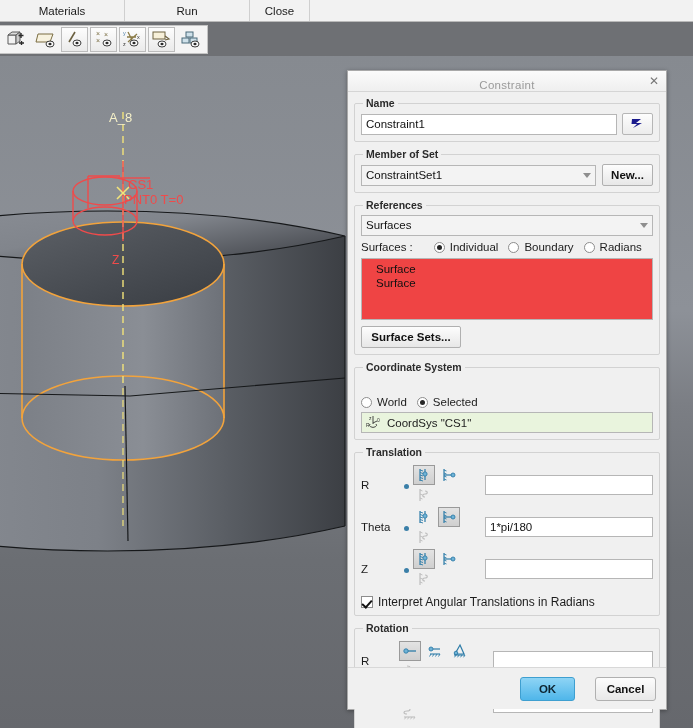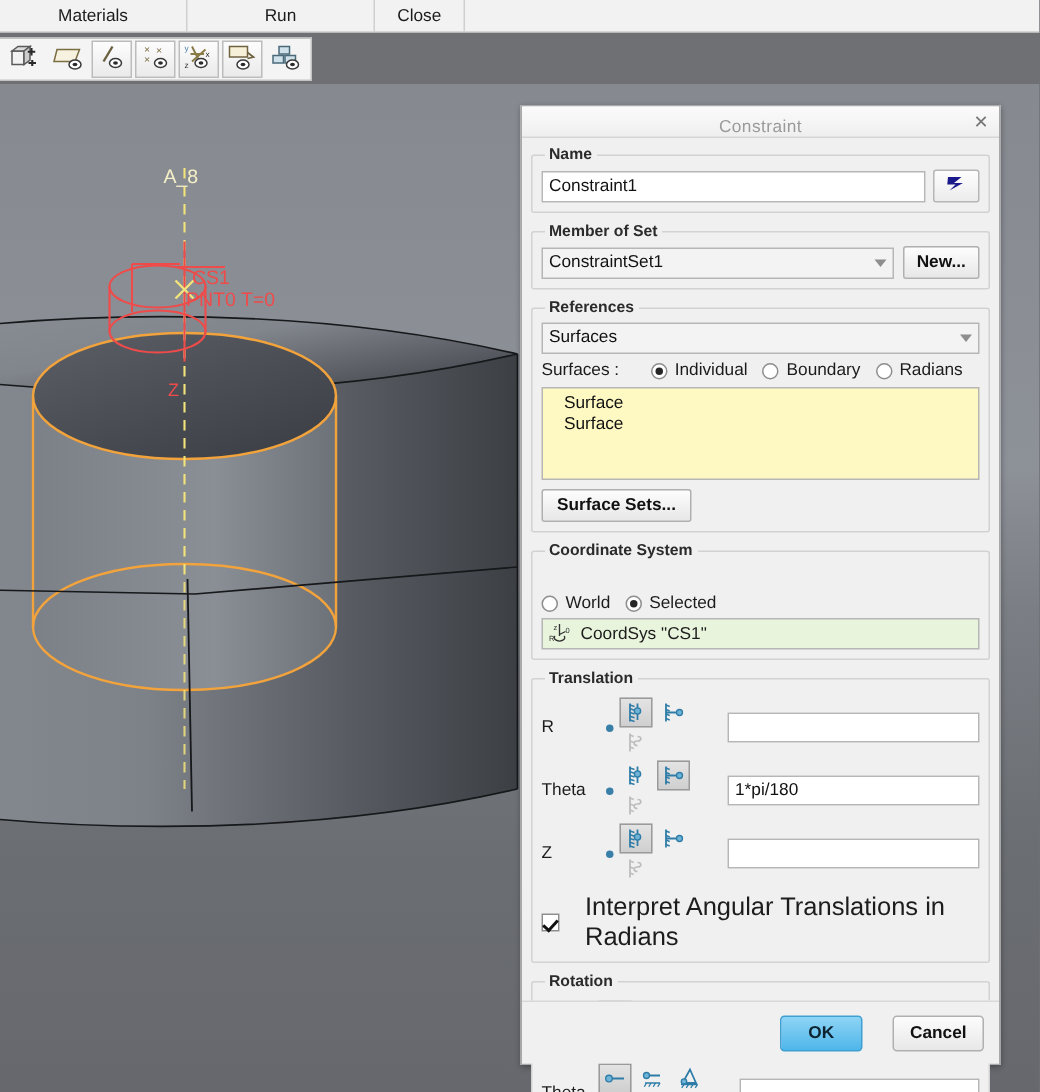--- a/index.html
+++ b/index.html
@@ -176,21 +176,21 @@
     flex:none;
   }
   .radio.on::after {
     content:""; position:absolute; left:2px; top:2px;
     width:5px;height:5px;border-radius:50%;background:#262626;
   }
   .radio-lbl { margin-right:16px; }
 
   #surface-list {
     margin-top:5px;
-    background:#fef9c3;
+    background:#ef4444;
     border:1px solid #b6b6b6;
     height:62px;
     padding:3px 0 0 0;
     overflow:hidden;
   }
   .list-item { padding:1px 6px 1px 14px; font-size:11.5px; color:#111; }
 
   #surface-sets-btn { margin-top:6px; height:22px; width:100px; }
 
   
@@ -221,21 +221,21 @@
     vertical-align:middle;
   }
   .icobtn.pressed {
     border:1px solid #9a9a9a;
     background:linear-gradient(#e3e3e3,#cfcfcf);
   }
   .icobtn.disabled { opacity:.38; }
   td.dof-val .txtfield { height:20px; line-height:18px; width:100%; }
 
   
-  .chk-line { display:flex; align-items:center; gap:17px; margin-top:5px; font-size:17px; }
+  .chk-line { display:flex; align-items:center; gap:5px; margin-top:5px; font-size:12px; }
   .chkbox {
     width:12px;height:12px;background:#fff;border:1px solid #8d8d8d;
     position:relative; flex:none;
   }
   .chkbox.on::after {
     content:"";
     position:absolute; left:2px; top:1px;
     width:4px;height:8px;
     border:solid #111; border-width:0 2px 2px 0;
     transform:rotate(42deg);

